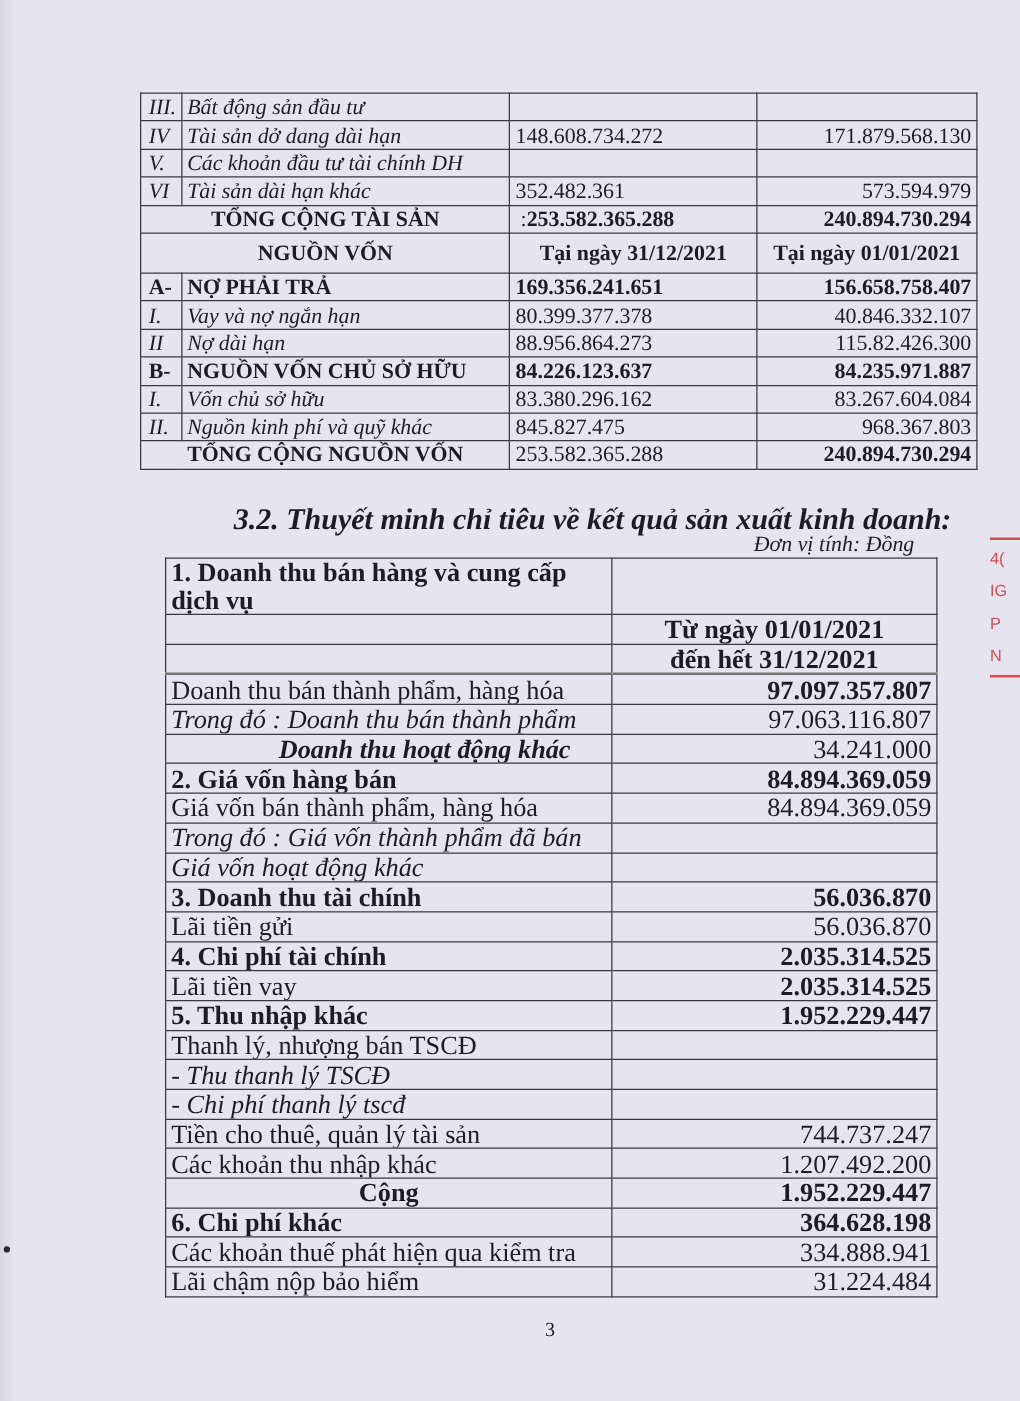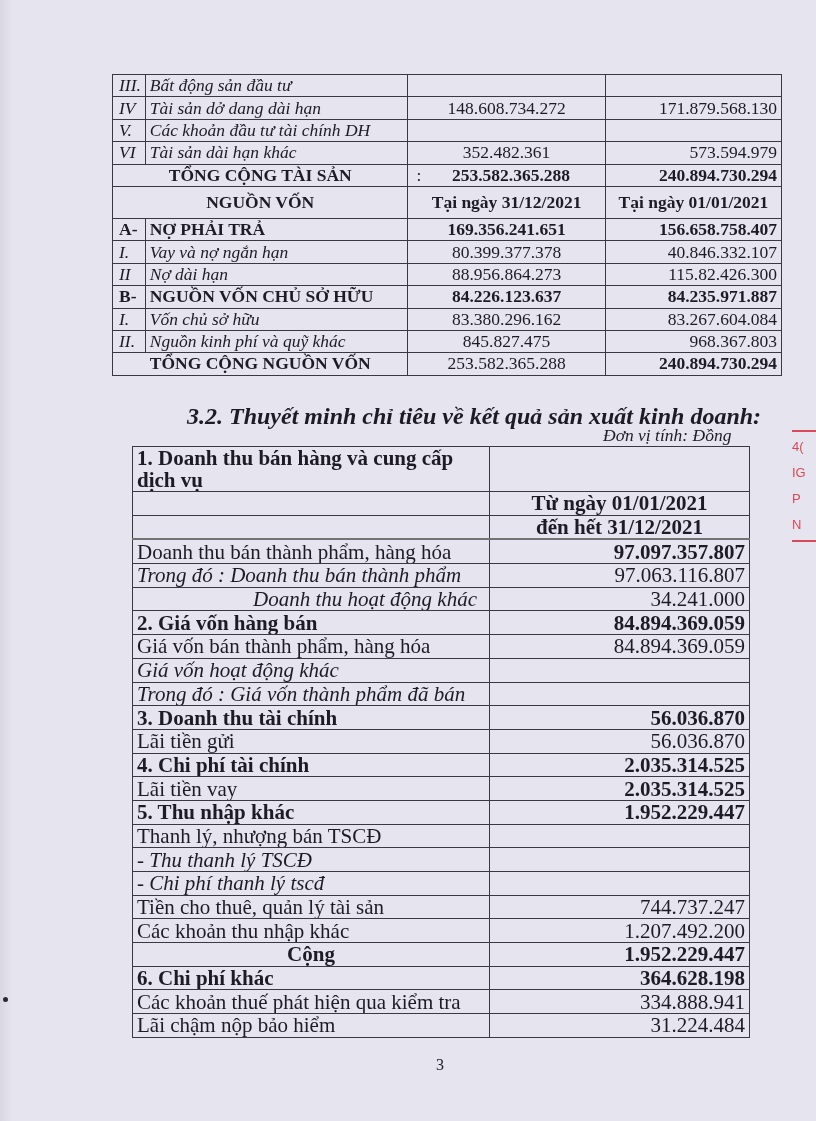--- a/index.html
+++ b/index.html
@@ -9,39 +9,39 @@
     font-family: "Liberation Serif", "DejaVu Serif", serif;
     color: #1d1c24;
   }
   .page-edge { position: absolute; left: 0; top: 0; width: 12px; height: 1121px; background: linear-gradient(to right, #d8d6e0, #e6e4ef); }
   table { border-collapse: collapse; position: absolute; table-layout: fixed; }
   td { border: 1px solid #3a3842; padding: 0 4px; white-space: nowrap; overflow: hidden; }
   #t1 { left: 112px; top: 74px; width: 670px; font-size: 17.5px; border: 1.5px solid #2c2a33; }
   #t1 td { height: 21.4px; line-height: 21px; }
   #t1 .c-roman { width: 31px; font-style: italic; padding-left: 6px; }
   #t1 .c-label { width: 249px; font-style: italic; }
-  #t1 .c-v1 { width: 187px; text-align: center; margin-top: 18px; }
+  #t1 .c-v1 { width: 187px; text-align: left; margin-top: 18px; }
   #t1 .c-v2 { width: 167px; text-align: right; }
   #t1 .bold { font-weight: bold; font-style: normal; }
   #t1 .center { text-align: center; font-style: normal; }
   #t1 .hdr { height: 31px; }
   .prefix { float: left; font-weight: normal; padding-left: 4px; }
 
   #subtitle { position: absolute; left: 187px; top: 403px; font-size: 24px; font-weight: bold; font-style: italic; }
   #unit { position: absolute; left: 603px; top: 425px; font-size: 17.5px; font-style: italic; }
 
   #t2 { left: 132px; top: 446px; width: 617px; font-size: 21px; border: 1px solid #4a4852; }
   #t2 td { height: 22.7px; line-height: 22px; }
   #t2 .c-label { width: 347px; }
   #t2 .c-val { width: 251px; text-align: right; }
   #t2 .hdr1 td { height: 42px; line-height: 22px; vertical-align: top; white-space: normal; }
   #t2 .hdr td { text-align: center; font-weight: bold; }
   #t2 .bold { font-weight: bold; }
   #t2 .italic { font-style: italic; }
-  #t2 .indent { padding-left: 120px; }
+  #t2 .indent { padding-left: 90px; font-weight: bold; }
   #t2 .center { text-align: center; }
   #t2 .thick-top { border-top: 2px solid #737373; }
 
   #page-number { position: absolute; left: 436px; top: 1056px; font-size: 16px; }
 
   #stamp { position: absolute; left: 792px; top: 428px; width: 24px; height: 150px; color: #d84a55; font-family: "Liberation Sans", sans-serif; font-size: 13px; line-height: 26px; overflow: hidden; }
   #stamp .line { border-top: 2px solid #d84a55; width: 24px; margin: 2px 0; }
   #dot { position: absolute; left: 3px; top: 997px; width: 5px; height: 5px; background: #2a2830; border-radius: 50%; }
 </style>
 </head>
@@ -179,25 +179,25 @@
       </tr>
       <tr>
         <td class="c-label bold">2. Giá vốn hàng bán</td>
         <td class="c-val bold">84.894.369.059</td>
       </tr>
       <tr>
         <td class="c-label">Giá vốn bán thành phẩm, hàng hóa</td>
         <td class="c-val">84.894.369.059</td>
       </tr>
       <tr>
+        <td class="c-label italic">Trong đó : Giá vốn thành phẩm đã bán</td>
+        <td class="c-val"></td>
+      </tr>
+      <tr>
         <td class="c-label italic">Giá vốn hoạt động khác</td>
-        <td class="c-val"></td>
-      </tr>
-      <tr>
-        <td class="c-label italic">Trong đó : Giá vốn thành phẩm đã bán</td>
         <td class="c-val"></td>
       </tr>
       <tr>
         <td class="c-label bold">3. Doanh thu tài chính</td>
         <td class="c-val bold">56.036.870</td>
       </tr>
       <tr>
         <td class="c-label">Lãi tiền gửi</td>
         <td class="c-val">56.036.870</td>
       </tr>

